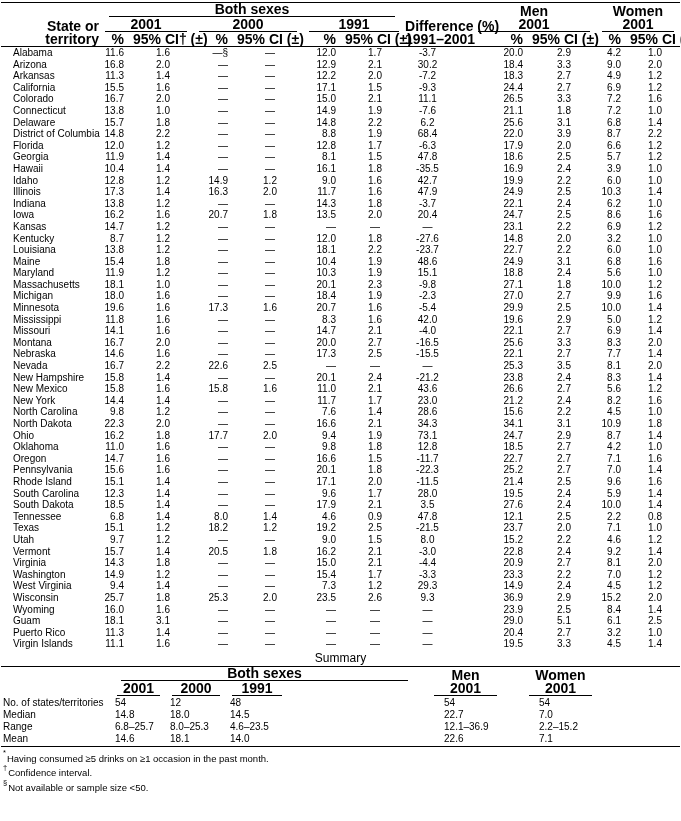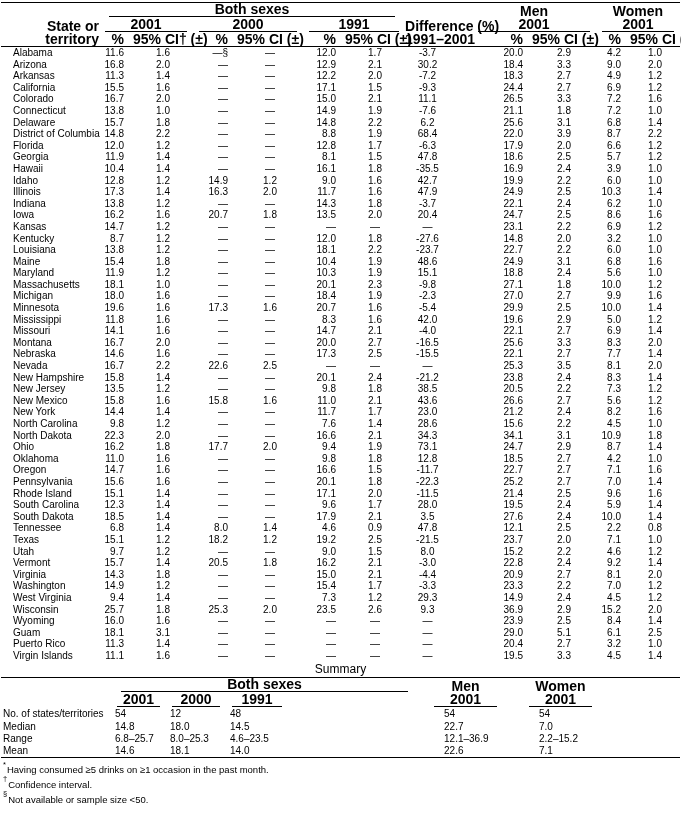--- a/index.html
+++ b/index.html
@@ -512,34 +512,20 @@
           <td class="c4">—</td>
           <td class="c5">20.1</td>
           <td class="c6">2.4</td>
           <td class="c7">-21.2</td>
           <td class="c8">23.8</td>
           <td class="c9">2.4</td>
           <td class="c10">8.3</td>
           <td class="c11">1.4</td>
         </tr>
         <tr>
-          <td class="c0">New Jersey</td>
-          <td class="c1">13.5</td>
-          <td class="c2">1.2</td>
-          <td class="c3">—</td>
-          <td class="c4">—</td>
-          <td class="c5">9.8</td>
-          <td class="c6">1.8</td>
-          <td class="c7">38.5</td>
-          <td class="c8">20.5</td>
-          <td class="c9">2.2</td>
-          <td class="c10">7.3</td>
-          <td class="c11">1.2</td>
-        </tr>
-        <tr>
           <td class="c0">New Mexico</td>
           <td class="c1">15.8</td>
           <td class="c2">1.6</td>
           <td class="c3">15.8</td>
           <td class="c4">1.6</td>
           <td class="c5">11.0</td>
           <td class="c6">2.1</td>
           <td class="c7">43.6</td>
           <td class="c8">26.6</td>
           <td class="c9">2.7</td>

